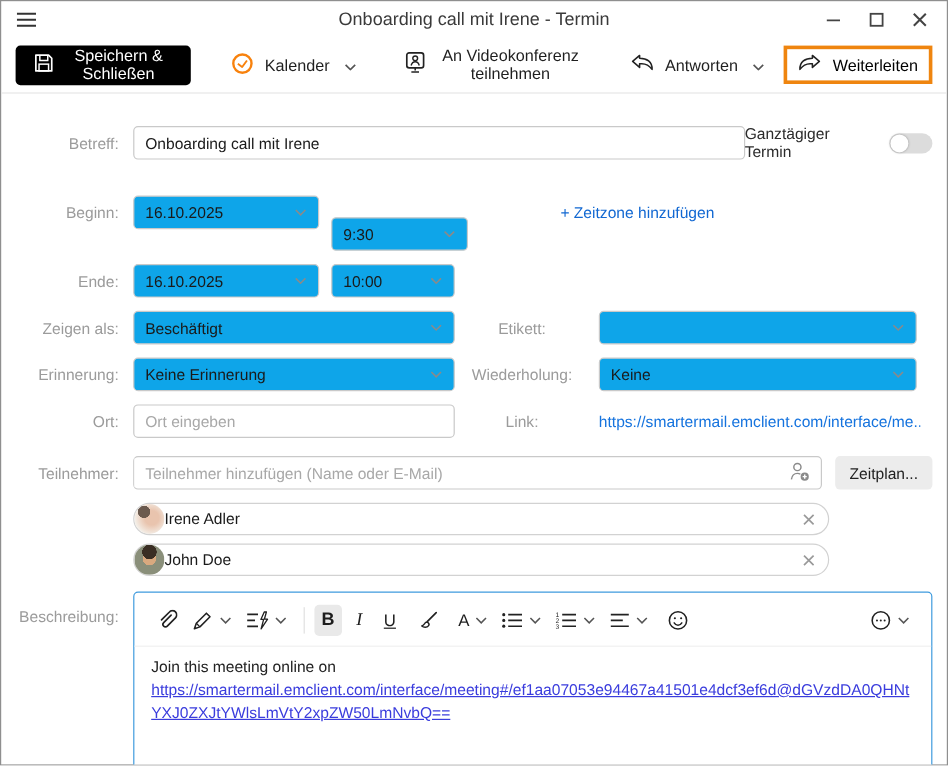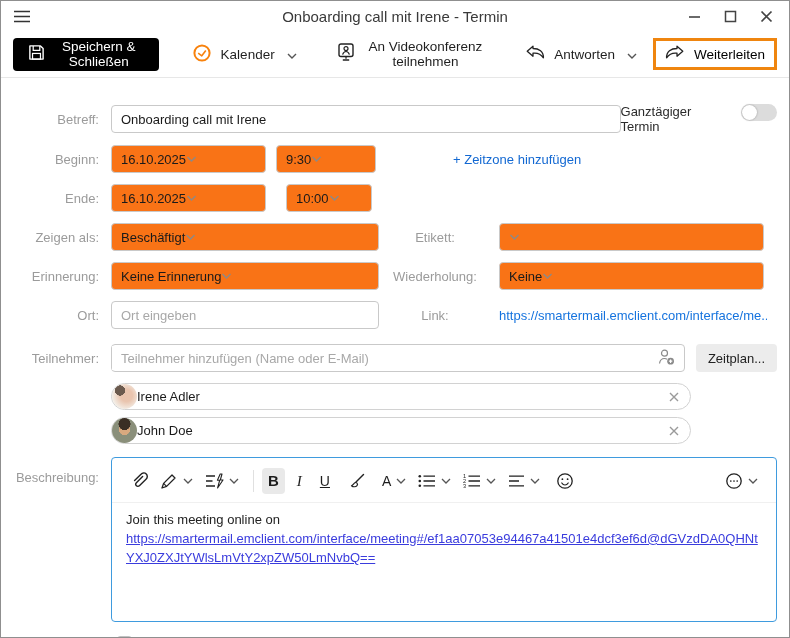--- a/index.html
+++ b/index.html
@@ -26,25 +26,25 @@
   .form{padding-top:26px;}
   .frow{display:flex;align-items:center;margin:0 12px 11px 0;}
   .frow.top{align-items:flex-start;justify-content:center;}
   .lbl{width:98px;min-width:98px;text-align:right;padding-right:12px;color:#9b9b9b;}
   .lbl.pt{padding-top:13px;}
   .rlabel{width:112px;min-width:112px;text-align:center;padding-right:8px;color:#9b9b9b;}
 
   .tinput{height:28px;border:1px solid #c9c9c9;border-radius:4px;padding:0 9px;box-sizing:border-box;
           font-family:inherit;font-size:13px;color:#1a1a1a;outline:none;}
   .tinput::placeholder{color:#a8a8a8;}
-  .combo{height:28px;border:1px solid #c9c9c9;border-radius:4px;display:flex;align-items:center;justify-content:flex-start;
-         padding:0 9px;box-sizing:border-box;background:#f97316;cursor:pointer;}
+  .combo{height:28px;border:1px solid #c9c9c9;border-radius:4px;display:flex;align-items:center;justify-content:space-between;
+         padding:0 9px;box-sizing:border-box;background:#0ea5e9;cursor:pointer;}
   .combo .val{color:#1a1a1a;}
 
-  .allday{margin-left:auto;display:flex;gap:9px;color:#2b2b2b;}
+  .allday{margin-left:auto;display:flex;align-items:center;gap:9px;color:#2b2b2b;}
   .toggle{width:36px;height:17px;background:#dcdcdc;border-radius:9px;position:relative;cursor:pointer;}
   .toggle .knob{position:absolute;left:1px;top:1px;width:15px;height:15px;border-radius:50%;background:#fff;
                 box-shadow:0 0 2px rgba(0,0,0,.35);}
 
   .bluelink{color:#1268d2;text-decoration:none;cursor:pointer;}
   .linkval{color:#1573de;max-width:268px;white-space:nowrap;overflow:hidden;cursor:pointer;}
 
   .attendee-input{width:580px;display:flex;align-items:center;border:1px solid #c9c9c9;border-radius:4px;height:28px;
                   box-sizing:border-box;padding:0 8px 0 0;}
   .attendee-input input{flex:1;border:none;outline:none;height:24px;padding:0 9px;font-family:inherit;font-size:13px;}
@@ -193,38 +193,38 @@
     </div>
 
     <div class="frow">
       <span class="lbl">Beginn:</span>
       <span class="combo" style="width:155px;">
         <span class="val">16.10.2025</span>
         <svg width="11" height="6" viewBox="0 0 10 6">
             <path d="M1 1l4 4 4-4" fill="none" stroke="#8a8a8a" stroke-width="1.3"></path>
           </svg>
       </span>
-      <span class="combo" style="width:100px;margin-left:10px;">
+      <span class="combo" style="width:114px;margin-left:10px;margin-top:36px;">
         <span class="val">9:30</span>
         <svg width="11" height="6" viewBox="0 0 10 6">
             <path d="M1 1l4 4 4-4" fill="none" stroke="#8a8a8a" stroke-width="1.3"></path>
           </svg>
       </span>
       <a class="bluelink" style="margin-left:77px;">+ Zeitzone hinzufügen</a>
     </div>
 
     <div class="frow">
       <span class="lbl">Ende:</span>
       <span class="combo" style="width:155px;">
         <span class="val">16.10.2025</span>
         <svg width="11" height="6" viewBox="0 0 10 6">
             <path d="M1 1l4 4 4-4" fill="none" stroke="#8a8a8a" stroke-width="1.3"></path>
           </svg>
       </span>
-      <span class="combo" style="width:86px;margin-left:20px;">
+      <span class="combo" style="width:103px;margin-left:10px;">
         <span class="val">10:00</span>
         <svg width="11" height="6" viewBox="0 0 10 6">
             <path d="M1 1l4 4 4-4" fill="none" stroke="#8a8a8a" stroke-width="1.3"></path>
           </svg>
       </span>
     </div>
 
     <div class="frow">
       <span class="lbl">Zeigen als:</span>
       <span class="combo" style="width:268px;">

